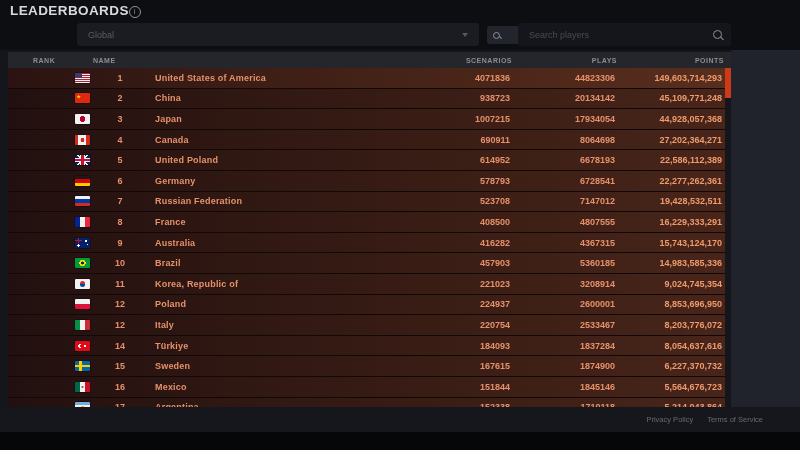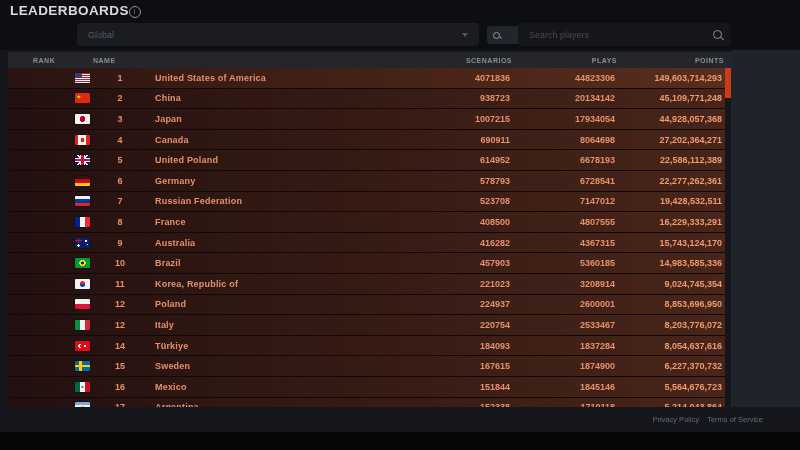--- a/index.html
+++ b/index.html
@@ -140,21 +140,21 @@
   .flag-mx{background:
     radial-gradient(circle at 50% 50%,#8a6d3b 1px,transparent 1.2px),
     linear-gradient(90deg,#006847 0 33%,#f2f2f2 33% 66%,#ce1126 66%)}
   .flag-ar{background:
     radial-gradient(circle at 50% 50%,#f6b40e 1.1px,transparent 1.3px),
     linear-gradient(180deg,#74acdf 0 33%,#f2f2f2 33% 66%,#74acdf 66%)}
   
   .footer{
     position:absolute;left:0;top:407px;width:800px;height:25px;box-sizing:border-box;
     background:#15171d;display:flex;justify-content:flex-end;align-items:center;
-    gap:8px;padding-right:37px;
+    gap:14px;padding-right:37px;
   }
   .footer a{color:#676a72;font-size:7.5px;text-decoration:none;cursor:pointer}
   .bottom-black{position:absolute;left:0;top:432px;width:800px;height:18px;background:#060709}
 </style>
 </head>
 <body>
 
 <div class="page-title">
   <span>LEADERBOARDS</span>
   <span class="info-icon">i</span>

